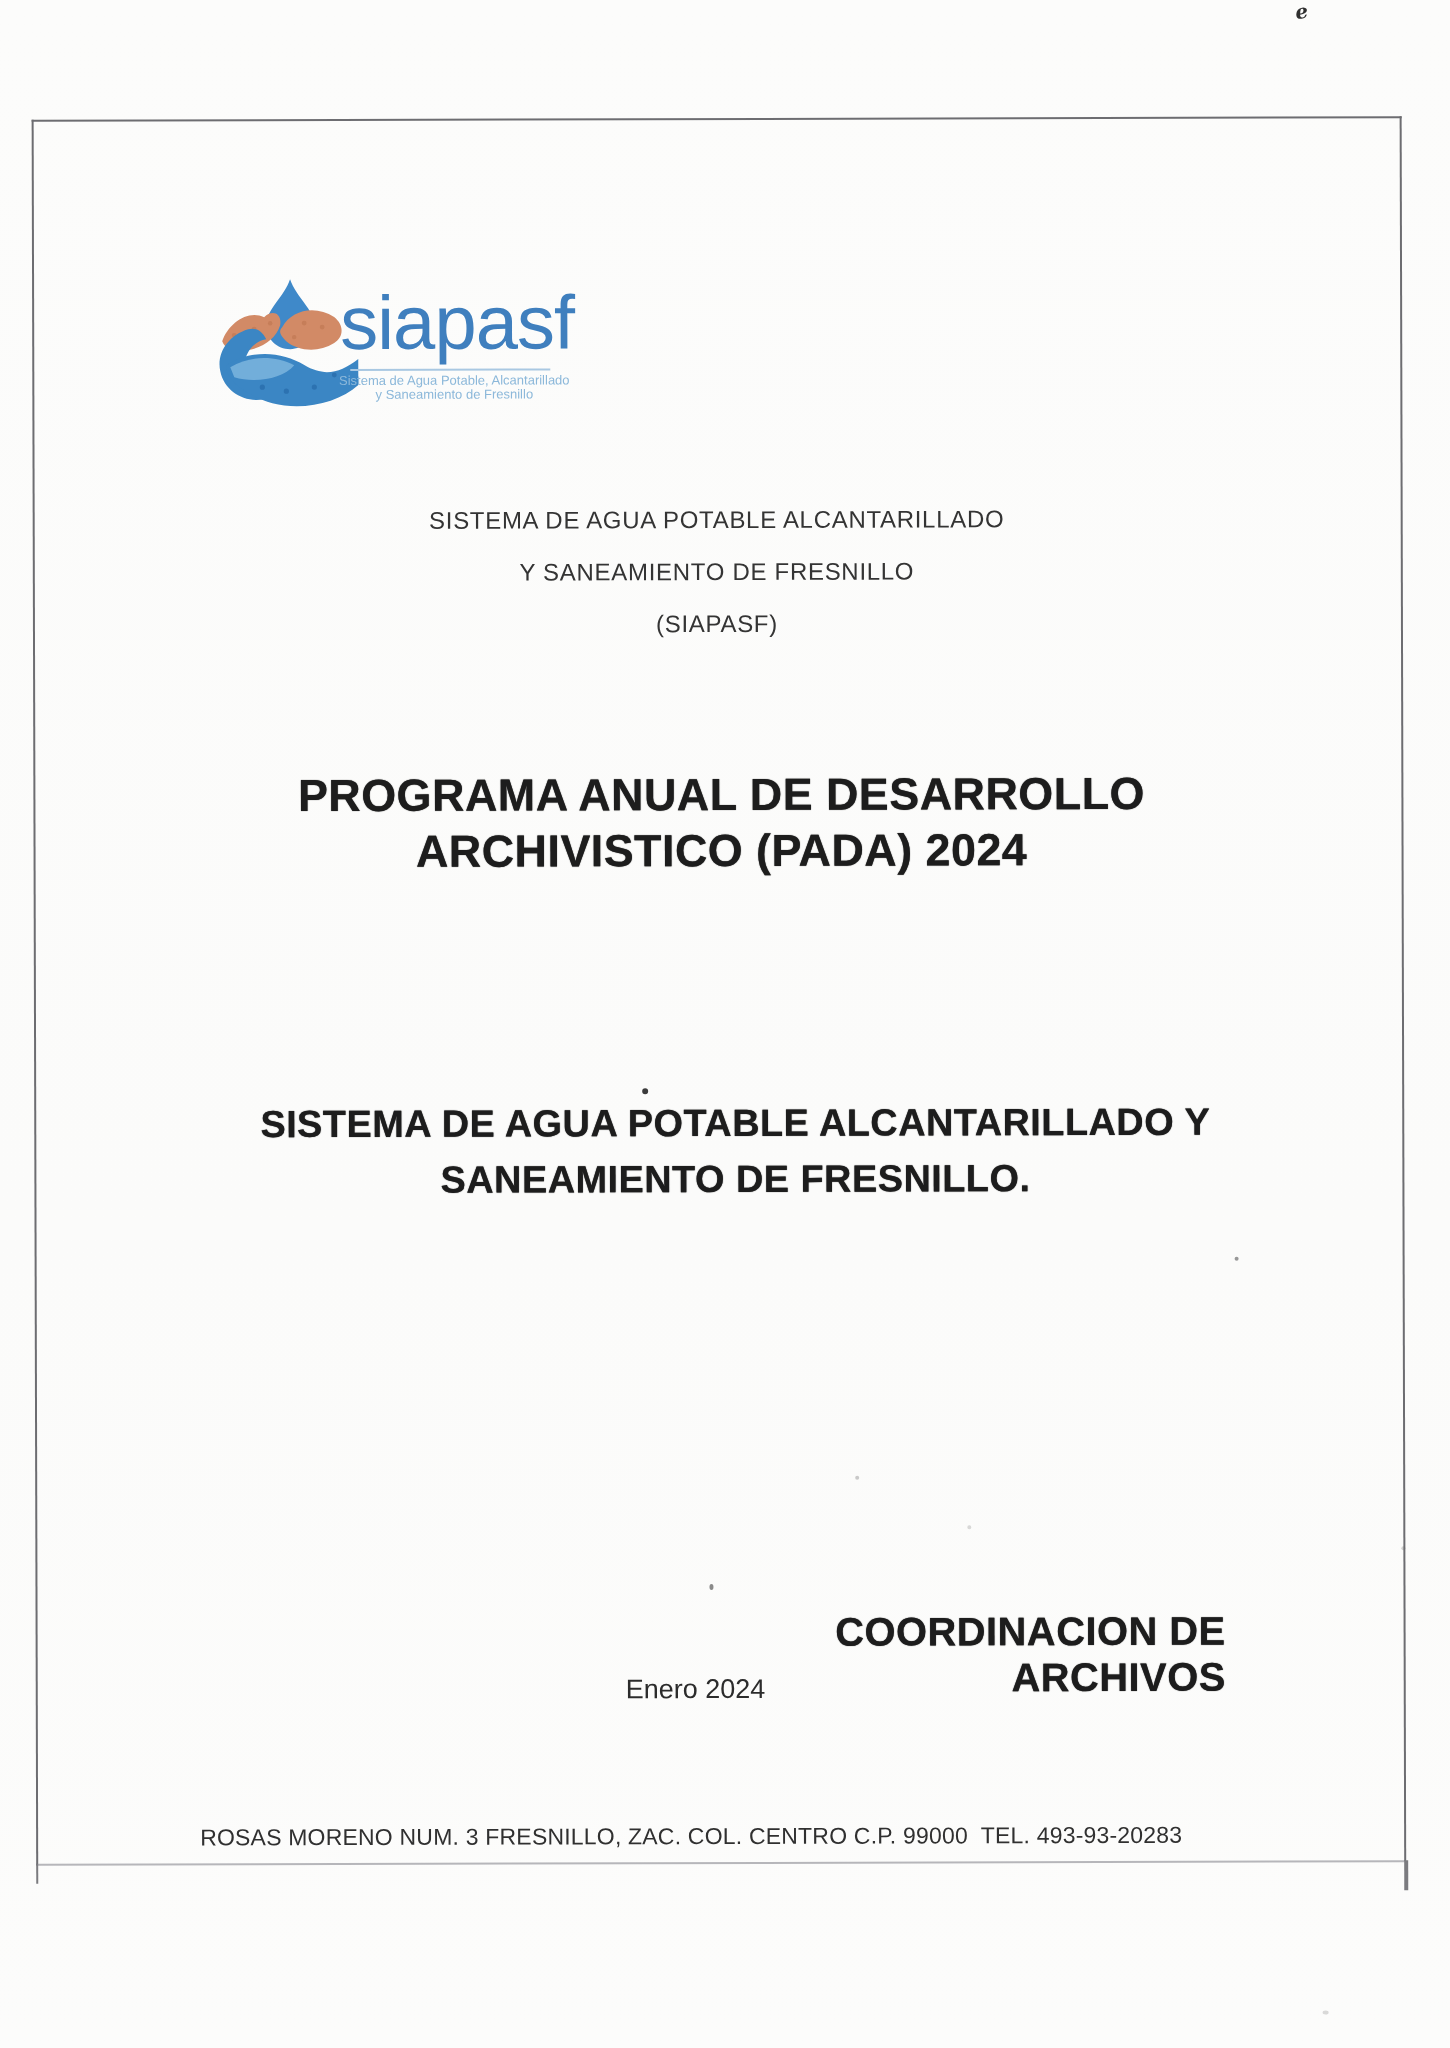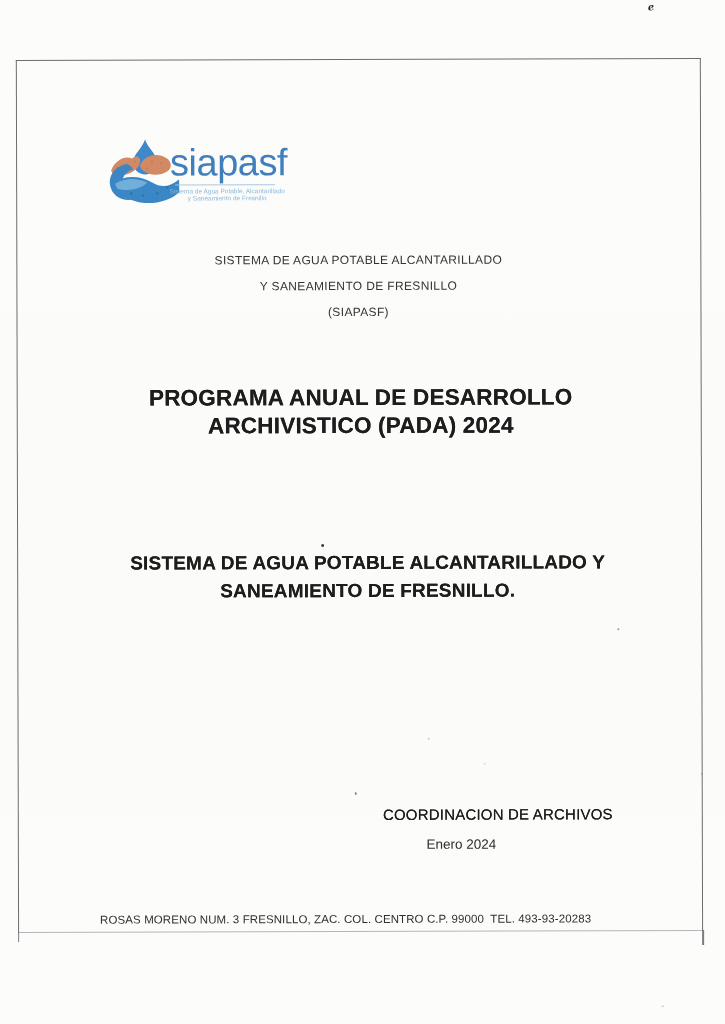--- a/index.html
+++ b/index.html
@@ -54,26 +54,26 @@
   }
   .stray-dot { position: absolute; left: 321px; top: 544px; width: 3px; height: 3px; border-radius: 50%; background: #3b3b3b; }
   .subtitle {
     position: absolute; left: 105px; top: 549px; width: 525px;
     text-align: center; font-size: 19px; line-height: 28px;
     font-weight: bold; letter-spacing: 0.2px; color: #1d1d1d;
     text-shadow: 0 0 0.5px #2a2a2a;
   }
   .dept {
     position: absolute; left: 312px; top: 806px; width: 300px;
-    text-align: right; font-size: 15px; font-weight: normal;
+    text-align: right; font-size: 20px; font-weight: bold;
     letter-spacing: 0.2px; color: #1d1d1d; text-shadow: 0 0 0.5px #2a2a2a;
   }
   .date {
     position: absolute; left: 312px; top: 837px; width: 297px;
-    text-align: center; font-size: 13.5px; color: #2c2c2c;
+    text-align: left; font-size: 13.5px; color: #2c2c2c;
   }
   .footer {
     position: absolute; left: 99px; top: 913px;
     font-size: 11.5px; letter-spacing: 0.1px; color: #303030;
     white-space: pre;
   }
 
   .speck { position: absolute; border-radius: 50%; background: #6e6e6e; }
   .speck.s1 { left: 617px; top: 629px; width: 2px; height: 2px; opacity: .7; }
   .speck.s2 { left: 354px; top: 792px; width: 2px; height: 3px; opacity: .8; }

